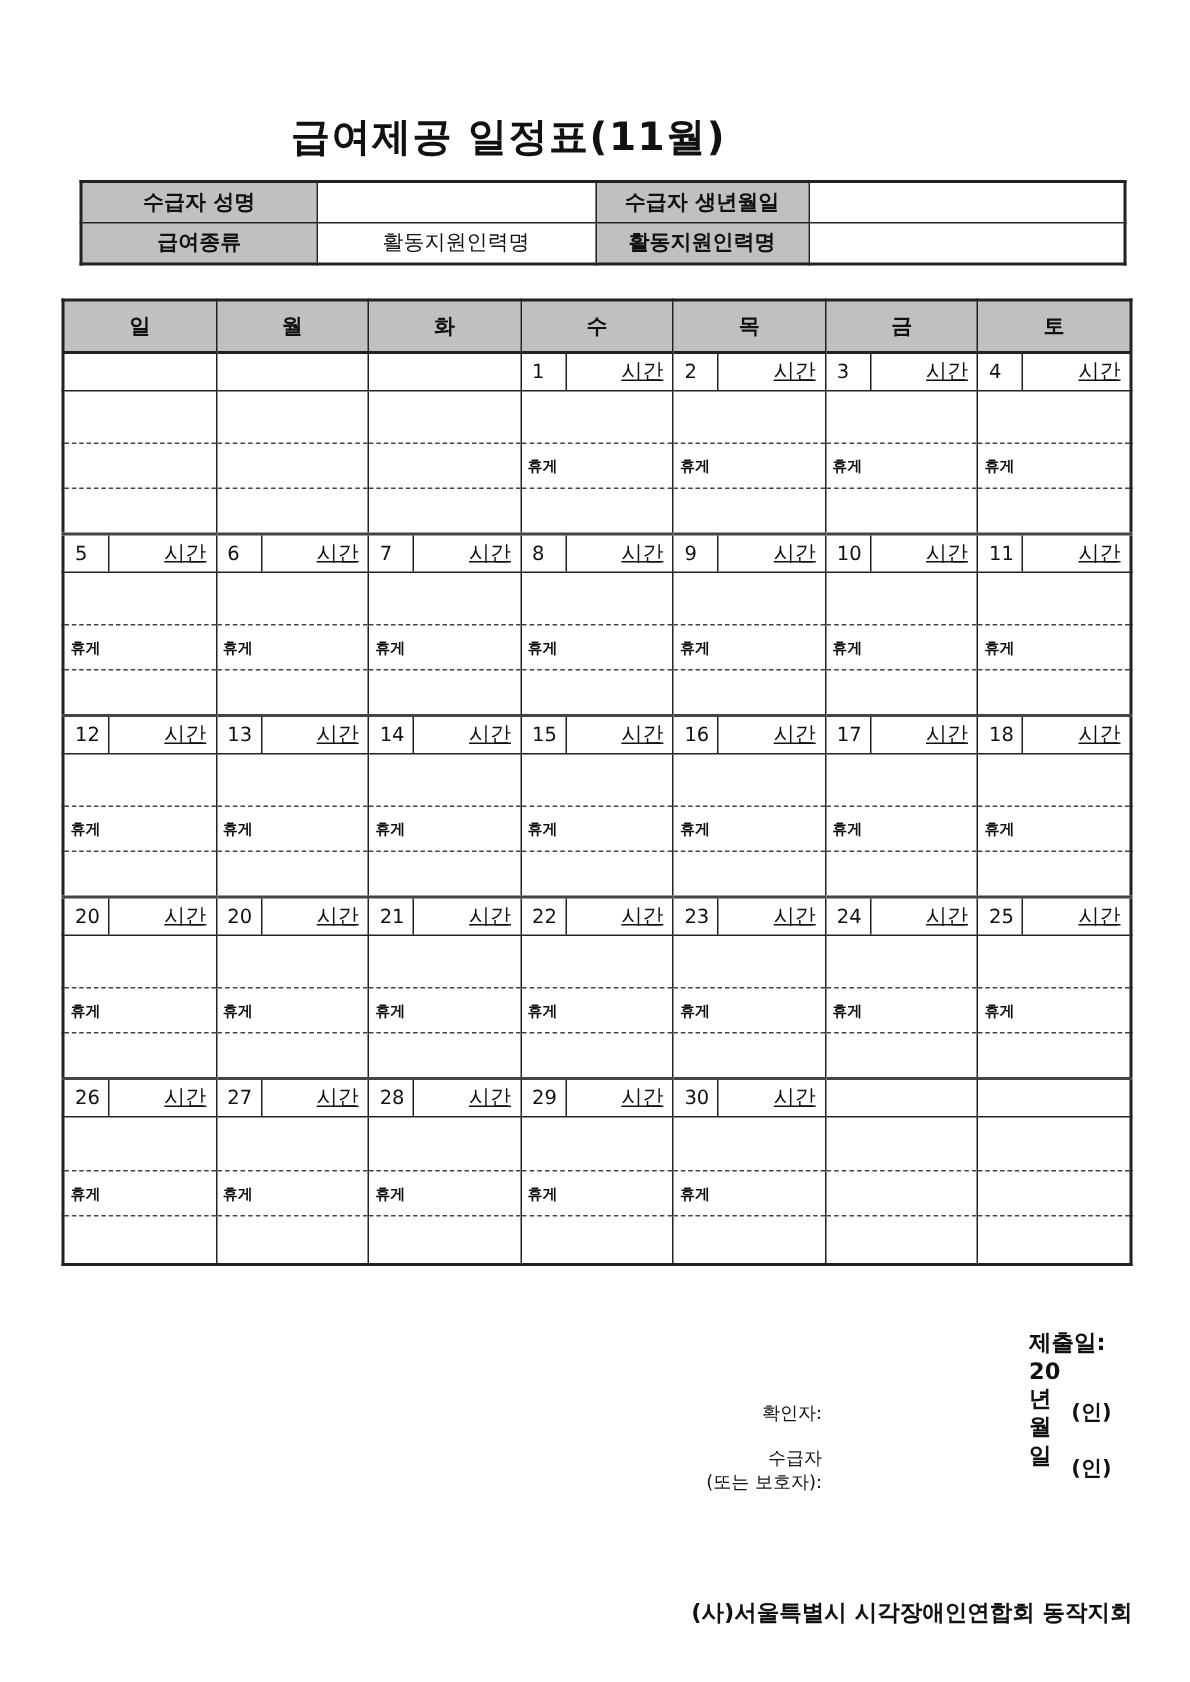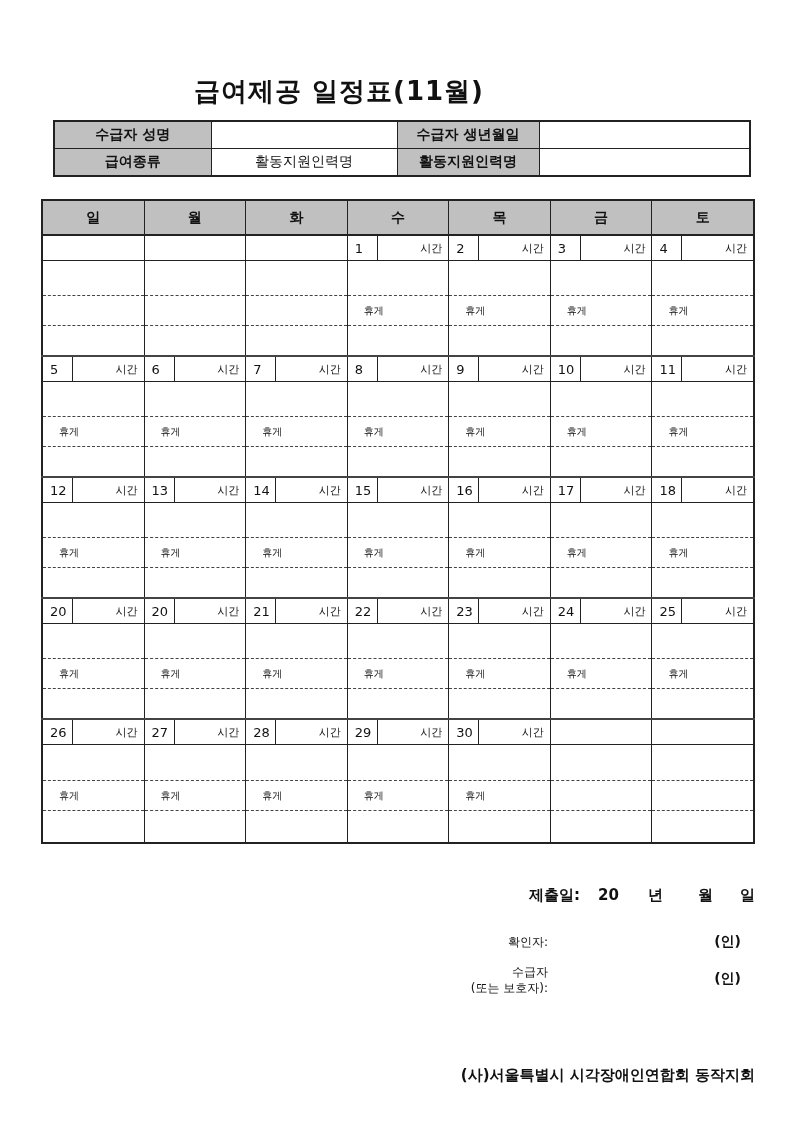--- a/index.html
+++ b/index.html
@@ -8,26 +8,26 @@
   table { border-collapse:collapse; position:absolute; }
   .info { left:53px; top:120px; width:698px; border:2px solid #222; }
   .info td { height:26px; border:1px solid #222; font-size:14px; text-align:center; padding:0; }
   .info td.lbl { background:#c0c0c0; font-weight:bold; }
   .cal { left:41px; top:199px; width:714px; border:2px solid #222; }
   .cal th { height:33px; background:#c0c0c0; font-size:14px; font-weight:bold; border:1px solid #222; border-bottom:2px solid #222; padding:0; }
   .cal td { border-left:1px solid #222; border-right:1px solid #222; padding:0; font-size:13px; vertical-align:middle; }
   .cal tr.date td { border-top:1px solid #222; border-bottom:1px solid #222; height:24px; }
   .cal tr.week-first td { border-top:2px solid #444; }
   .cal tr.blank1 td { height:34px; }
-  .cal tr.rest td { height:29px; border-top:1px dashed #444; border-bottom:1px dashed #444; font-size:10px; font-weight:normal; padding-left:16px;margin-left:36px; }
+  .cal tr.rest td { height:29px; border-top:1px dashed #444; border-bottom:1px dashed #444; font-size:10px; font-weight:bold; padding-left:4px;margin-left:36px; }
   .cal tr.blank2 td { height:29px; }
   .dcell { display:flex; height:100%; }
   .dnum { width:30px; border-right:1px solid #222; padding-left:7px; box-sizing:border-box; display:flex; align-items:center; font-size:13px; }
-  .dtime { flex:1; text-align:right; padding-right:6px; display:flex; align-items:center; justify-content:flex-end; font-size:11px; }
-  .submit { position:absolute; top:886px; right:38px; font-size:15px; font-weight:bold; display:flex; }
+  .dtime { flex:1; text-align:right; padding-right:6px; display:flex; align-items:center; justify-content:flex-end; font-size:14px;text-decoration:underline; }
+  .submit { position:absolute; top:886px; right:38px; font-size:15px; font-weight:bold; display:flex;flex-direction:column; }
   .submit span { display:inline-block; }
   .sig { position:absolute; font-size:12px; font-weight:normal; text-align:right; }
   .seal { position:absolute; font-size:14px; font-weight:bold; }
   .notes { position:absolute; left:38px; top:998px; font-size:12px; font-weight:bold; line-height:16px; }
   .notes div { background:#e4e4e4; display:table; padding-right:2px; }
   .org { position:absolute; right:38px; top:1066px; font-size:15px; font-weight:bold; }
 </style>
 </head>
 <body>
 

